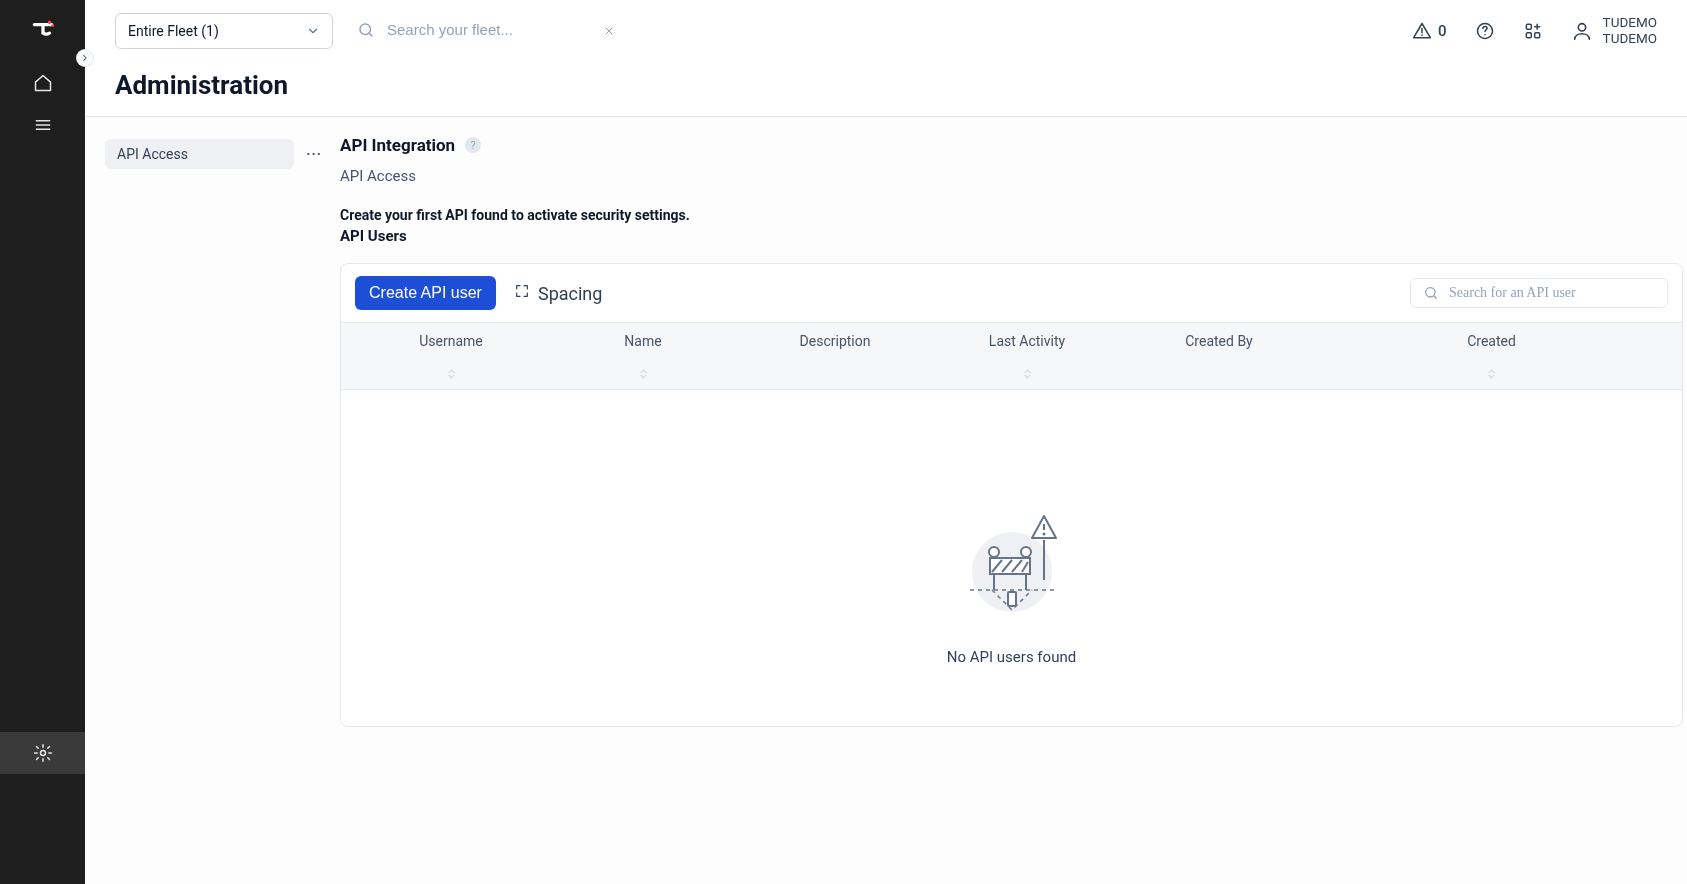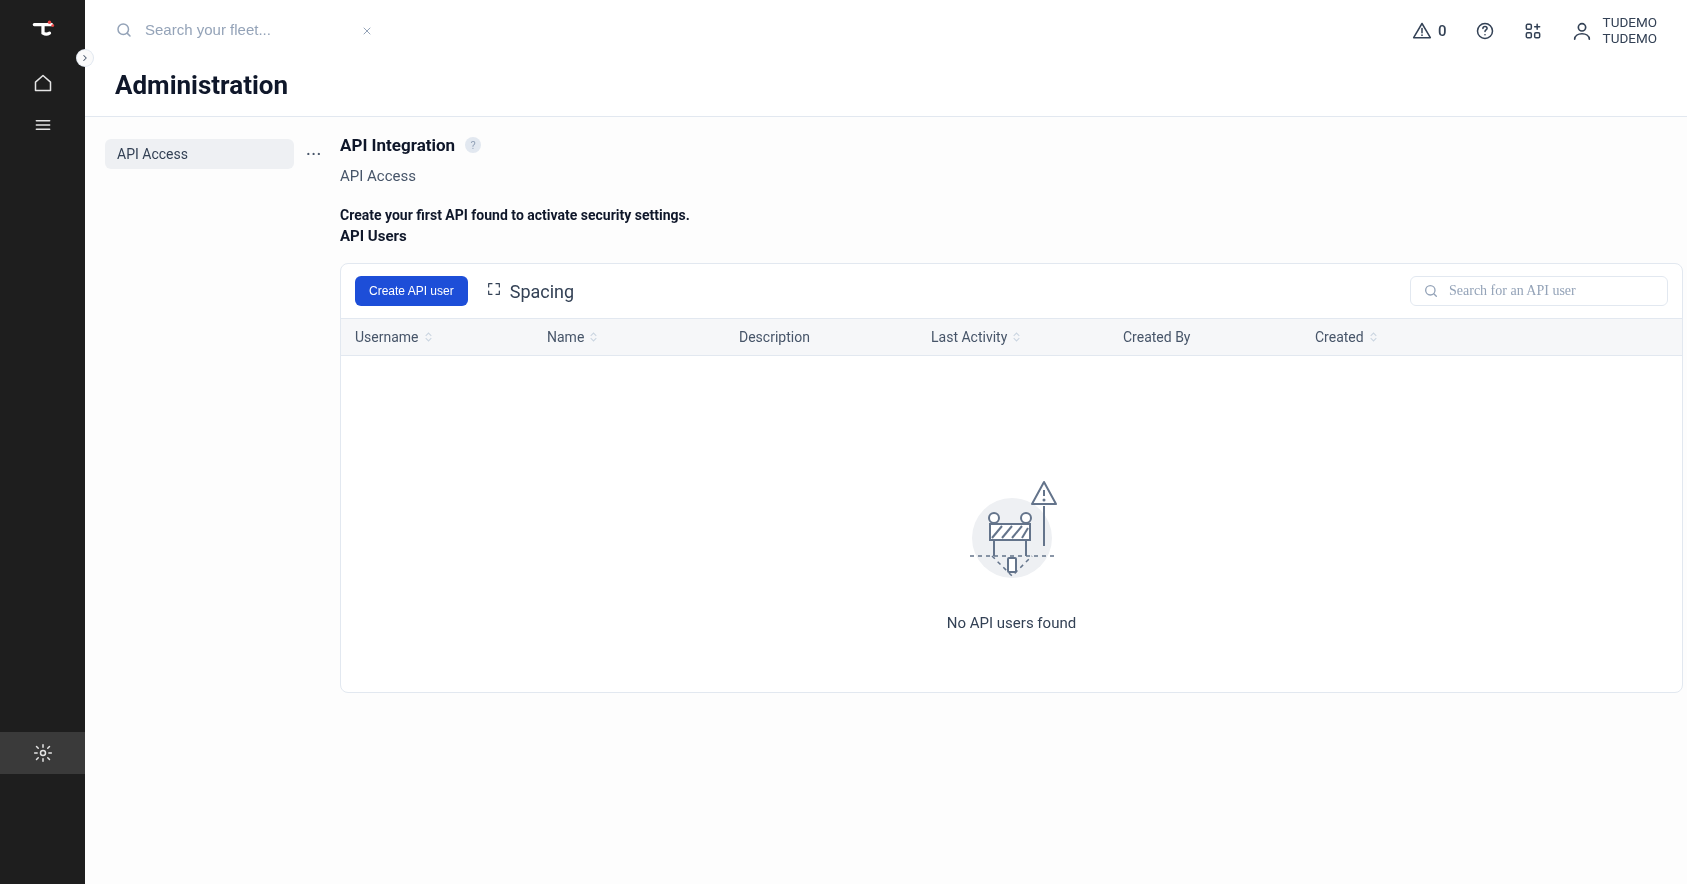--- a/index.html
+++ b/index.html
@@ -55,29 +55,29 @@
   .help-dot { width: 16px; height: 16px; border-radius: 50%; background: #e2e8f0; color: #94a3b8; font-size: 11px; display: flex; align-items: center; justify-content: center; cursor: pointer; }
 
   .subsection-label { margin-top: 12px; font-size: 15px; color: #475569; }
 
   .hint-strong { margin-top: 22px; font-weight: 700; font-size: 14px; color: #0f172a; }
   .api-users-label { margin-top: 4px; font-weight: 700; font-size: 15px; color: #0f172a; }
 
   
   .card { margin-top: 18px; border: 1px solid #e2e8f0; border-radius: 8px; background: #fff; overflow: hidden; }
   .card-toolbar { display: flex; align-items: center; padding: 12px 14px; gap: 18px; }
-  .btn-primary { background: #1d4ed8; color: #fff; border: none; border-radius: 6px; padding: 8px 14px; font-size: 12px; font-weight: 500; cursor: pointer; }
+  .btn-primary { background: #1d4ed8; color: #fff; border: none; border-radius: 6px; padding: 8px 14px; font-size: 16px; font-weight: 500; cursor: pointer; }
   .spacing-btn { display: flex; align-items: flex-start; gap: 8px; color: #334155; cursor: pointer; font-size: 18px; }
   .toolbar-spacer { flex: 1; }
   .table-search { display: flex; align-items: center; gap: 10px; border: 1px solid #e2e8f0; border-radius: 6px; padding: 6px 12px; width: 258px; color: #94a3b8; }
   .table-search input { border: none; outline: none; font-size: 14px; flex: 1; background: transparent; font-family: Liberation Serif, serif; }
   .table-search input::placeholder { color: #94a3b8; }
 
   .thead { display: flex; background: #f6f7f9; border-top: 1px solid #e2e8f0; border-bottom: 1px solid #e2e8f0; padding: 10px 14px; font-size: 14px; color: #475569; }
-  .th { display: flex; align-items: center; gap: 6px; }
+  .th { display: flex; align-items: center; gap: 20px; flex-direction: column; }
   .sort-arrows { display:inline-flex; flex-direction:column; line-height:0; }
   .sort-arrows svg { width:7px; height:5px; }
   .col-username { flex: 0 0 192px; }
   .col-name     { flex: 0 0 192px; }
   .col-desc     { flex: 0 0 192px; }
   .col-activity { flex: 0 0 192px; }
   .col-by       { flex: 0 0 192px; }
   .col-created  { flex: 1; }
 
   .empty { padding: 110px 0 60px; display: flex; flex-direction: column; align-items: center; gap: 28px; }
@@ -119,20 +119,26 @@
       <circle cx="12" cy="12" r="3" stroke="#e5e5e5" stroke-width="1.8" fill="none"></circle>
       <path d="M12 2v3M12 19v3M4.2 4.2l2.1 2.1M17.7 17.7l2.1 2.1M2 12h3M19 12h3M4.2 19.8l2.1-2.1M17.7 6.3l2.1-2.1" stroke="#e5e5e5" stroke-width="1.8" stroke-linecap="round"></path>
     </svg>
   </div>
   <div style="height:110px"></div>
 </nav>
 
 <div class="main">
 
   <div class="topbar">
+    <div class="fleet-select">
+      <span>Entire Fleet (1)</span>
+      <svg width="14" height="14" viewBox="0 0 24 24">
+          <path d="M6 9l6 6 6-6" stroke="#64748b" stroke-width="2" fill="none" stroke-linecap="round" stroke-linejoin="round"></path>
+        </svg>
+    </div>
 
     <div class="search-wrap">
       <svg width="18" height="18" viewBox="0 0 24 24">
           <circle cx="11" cy="11" r="7" stroke="#94a3b8" stroke-width="2" fill="none"></circle>
           <path d="M20 20l-3.5-3.5" stroke="#94a3b8" stroke-width="2" stroke-linecap="round"></path>
         </svg>
       <input type="text" placeholder="Search your fleet..." style="">
       <span class="clear-x">
         <svg width="12" height="12" viewBox="0 0 24 24">
             <path d="M6 6l12 12M18 6L6 18" stroke="#94a3b8" stroke-width="2" stroke-linecap="round"></path>

